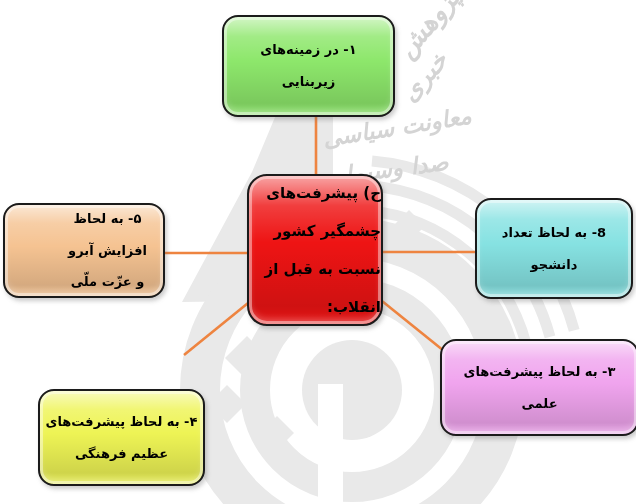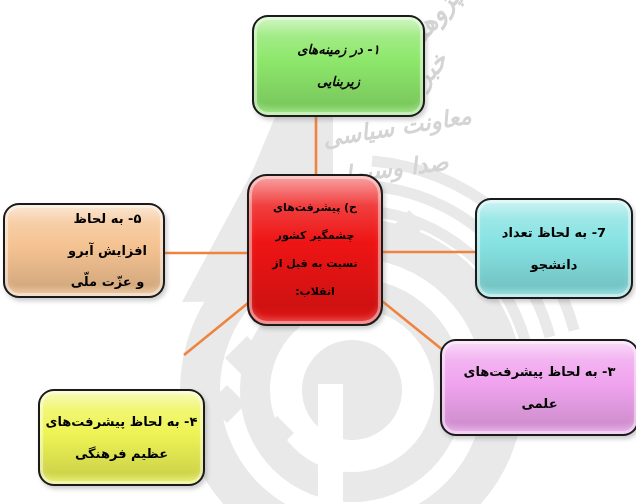--- a/index.html
+++ b/index.html
@@ -32,22 +32,22 @@
                inset 0 -5px 7px rgba(255,255,255,.28),
                2px 3px 4px rgba(110,110,110,.35);
     display:flex;align-items:center;justify-content:center;
     text-align:center;direction:rtl;
   }
   .node .label{
     white-space:pre-line;font-weight:bold;color:#000;
     font-size:13px;line-height:2.45;width:100%;
   }
   .node-center{left:247px;top:174px;width:136px;height:152px;border-radius:20px;}
-  .node-center .label{font-size:11px;line-height:2.55;}
-  .node-1{left:252px;top:15px;width:173px;height:102px;font-style:italic;}
+  .node-center .label{font-size:15px;line-height:2.55;text-align:right;}
+  .node-1{left:222px;top:15px;width:173px;height:102px;}
   .node-2{left:475px;top:198px;width:158px;height:101px;}
   .node-3{left:440px;top:339px;width:199px;height:97px;}
   .node-4{left:38px;top:353px;width:167px;height:97px;margin-top:36px;}
   .node-5{left:3px;top:203px;width:162px;height:95px;padding-left:47px;}
 </style>
 </head>
 <body>
 
 <div id="stage">
 
@@ -92,21 +92,21 @@
 نسبت به قبل از
 انقلاب:</div>
   </div>
 
   <div class="node node-1" style="--fill: #8de76b;">
     <div class="label">۱- در زمینه‌های
 زیربنایی</div>
   </div>
 
   <div class="node node-2" style="--fill: #86e2e2;">
-    <div class="label">7- به لحاظ تعداد
+    <div class="label">8- به لحاظ تعداد
 دانشجو</div>
   </div>
 
   <div class="node node-3" style="--fill: #f0a4ee;">
     <div class="label">۳- به لحاظ پیشرفت‌های
 علمی</div>
   </div>
 
   <div class="node node-4" style="--fill: #eef455;">
     <div class="label">۴- به لحاظ پیشرفت‌های

